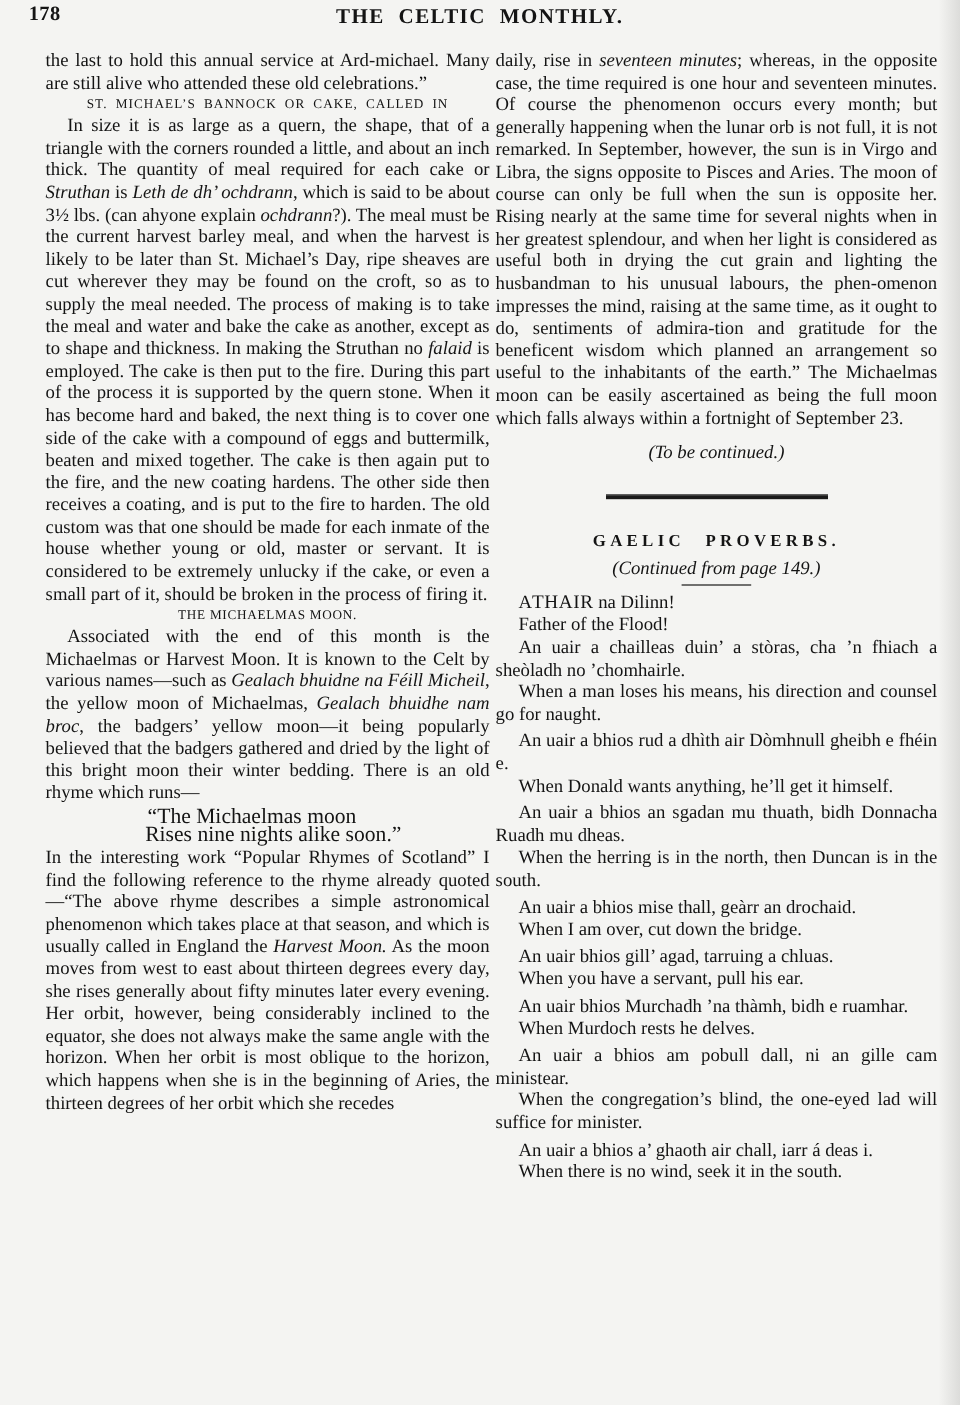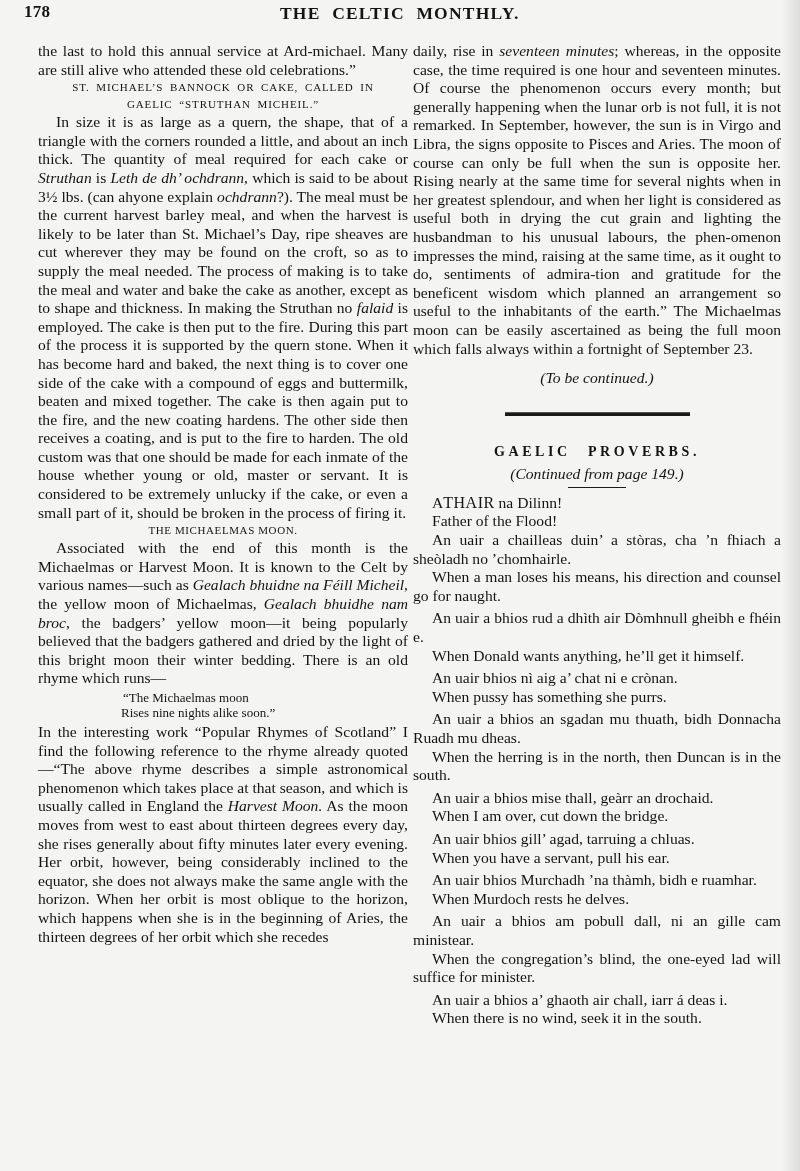--- a/index.html
+++ b/index.html
@@ -29,21 +29,21 @@
   }
   .col-left { left: 22px; width: 370px; margin-left: 16px; }
   .col-right { left: 413px; width: 368px; }
   p { margin: 0; }
   .indent { text-indent: 18px; }
   .subhead {
     font-size: 11px; text-transform: uppercase; letter-spacing: 0.6px;
     text-align: center; line-height: 17px;
   }
   .subhead.first { text-align: justify; text-align-last: center; letter-spacing: 0.9px; word-spacing: 3px; }
-  .rhyme { font-size: 13px; line-height: 15px; text-align: left; padding-left: 83px; margin: 2px 0 3px 0; }
+  .rhyme { font-size: 18px; line-height: 15px; text-align: left; padding-left: 83px; margin: 2px 0 3px 0; }
   .rhyme span { display: block; }
   .rhyme .l1 { padding-left: 2px; }
   i { font-style: italic; }
   .continued { text-align: center; font-style: italic; margin-top: 11px; }
   .rule-heavy {
     width: 185px; height: 3px; background: #1a1a1a; margin: 24px auto 0 auto; border-top: 1px solid #555;
   }
   .section-title {
     text-align: center; font-family: Liberation Serif, serif; font-weight: bold;
     font-size: 14px; letter-spacing: 3.6px; word-spacing: 10px; margin-top: 27px;
@@ -63,21 +63,20 @@
 
 <div class="running-head">
   <span class="page-number">178</span>
   <span class="journal-title">THE CELTIC MONTHLY.</span>
 </div>
 
 <div class="column col-left">
   <p>the last to hold this annual service at Ard-michael. Many are still alive who attended these old celebrations.”</p>
   <div class="subhead first">
     <div>ST. MICHAEL’S BANNOCK OR CAKE, CALLED IN</div>
-    <div>GAELIC “STRUTHAN MICHEIL.”</div>
   </div>
   <p class="indent"><span>In size it is as large as a quern, the shape, that of a triangle with the corners rounded a little, and about an inch thick. The quantity of meal required for each cake or </span><i>Struthan</i><span> is </span><i>Leth de dh’ ochdrann</i><span>, which is said to be about 3½ lbs. (can ahyone explain </span><i>ochdrann</i><span>?). The meal must be the current harvest barley meal, and when the harvest is likely to be later than St. Michael’s Day, ripe sheaves are cut wherever they may be found on the croft, so as to supply the meal needed. The process of making is to take the meal and water and bake the cake as another, except as to shape and thickness. In making the Struthan no </span><i>falaid</i><span> is employed. The cake is then put to the fire. During this part of the process it is supported by the quern stone. When it has become hard and baked, the next thing is to cover one side of the cake with a compound of eggs and buttermilk, beaten and mixed together. The cake is then again put to the fire, and the new coating hardens. The other side then receives a coating, and is put to the fire to harden. The old custom was that one should be made for each inmate of the house whether young or old, master or servant. It is considered to be extremely unlucky if the cake, or even a small part of it, should be broken in the process of firing it.</span></p>
   <div class="subhead">THE MICHAELMAS MOON.</div>
   <p class="indent"><span>Associated with the end of this month is the Michaelmas or Harvest Moon. It is known to the Celt by various names—such as </span><i>Gealach bhuidne na Féill Micheil</i><span>, the yellow moon of Michaelmas, </span><i>Gealach bhuidhe nam broc</i><span>, the badgers’ yellow moon—it being popularly believed that the badgers gathered and dried by the light of this bright moon their winter bedding. There is an old rhyme which runs—</span></p>
   <div class="rhyme">
     <span class="l1">“The Michaelmas moon</span>
     <span>Rises nine nights alike soon.”</span>
   </div>
   <p><span>In the interesting work “Popular Rhymes of Scotland” I find the following reference to the rhyme already quoted—“The above rhyme describes a simple astronomical phenomenon which takes place at that season, and which is usually called in England the </span><i>Harvest Moon.</i><span> As the moon moves from west to east about thirteen degrees every day, she rises generally about fifty minutes later every evening. Her orbit, however, being considerably inclined to the equator, she does not always make the same angle with the horizon. When her orbit is most oblique to the horizon, which happens when she is in the beginning of Aries, the thirteen degrees of her orbit which she recedes</span></p>
 </div>
@@ -97,24 +96,20 @@
   <div id="proverb-list">
       <div class="proverb">
         <p>An uair a chailleas duin’ a stòras, cha ’n fhiach a sheòladh no ’chomhairle.</p>
         <p>When a man loses his means, his direction and counsel go for naught.</p>
       </div>
       <div class="proverb">
         <p>An uair a bhios rud a dhìth air Dòmhnull gheibh e fhéin e.</p>
         <p>When Donald wants anything, he’ll get it himself.</p>
       </div>
       <div class="proverb">
-        <p>An uair bhios nì aig a’ chat ni e crònan.</p>
-        <p>When pussy has something she purrs.</p>
-      </div>
-      <div class="proverb">
         <p>An uair a bhios an sgadan mu thuath, bidh Donnacha Ruadh mu dheas.</p>
         <p>When the herring is in the north, then Duncan is in the south.</p>
       </div>
       <div class="proverb">
         <p>An uair a bhios mise thall, geàrr an drochaid.</p>
         <p>When I am over, cut down the bridge.</p>
       </div>
       <div class="proverb">
         <p>An uair bhios gill’ agad, tarruing a chluas.</p>
         <p>When you have a servant, pull his ear.</p>

